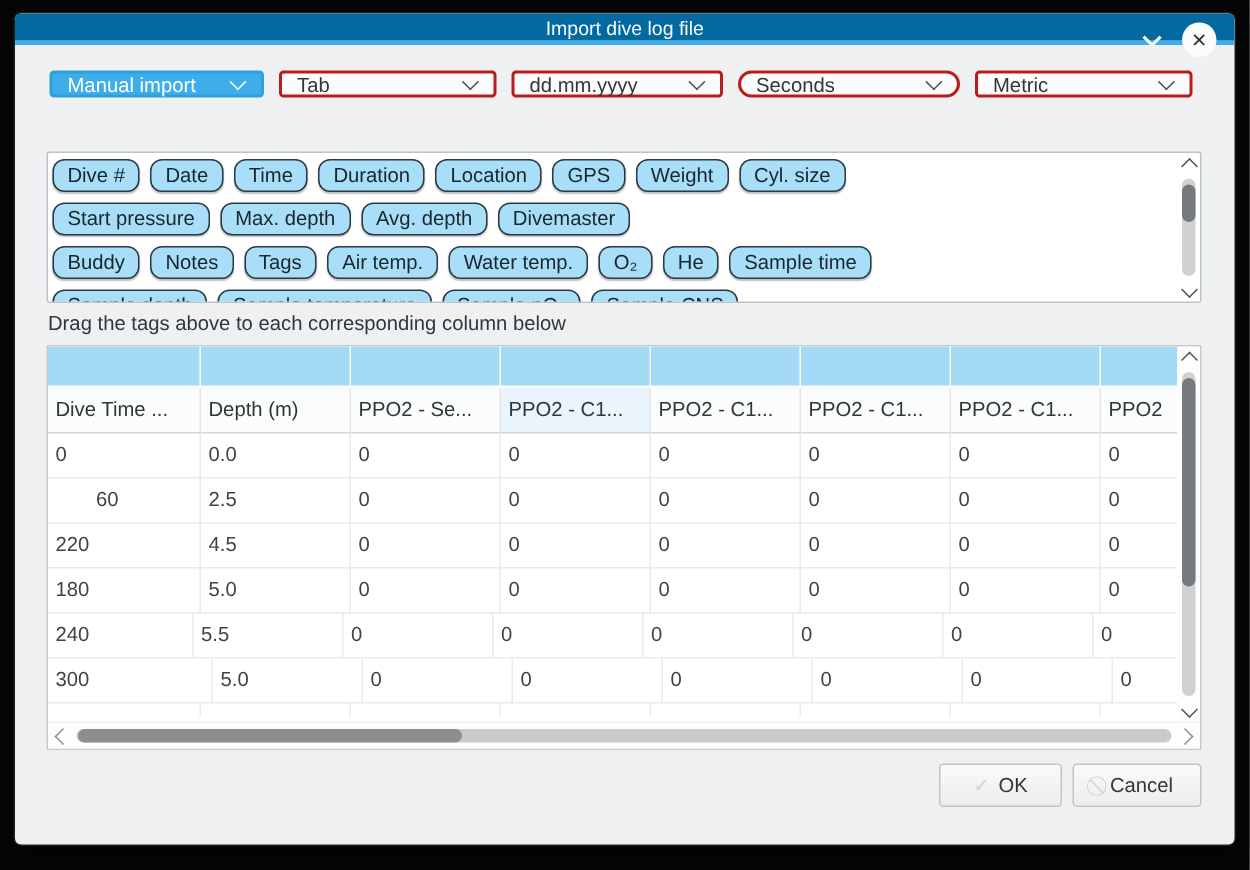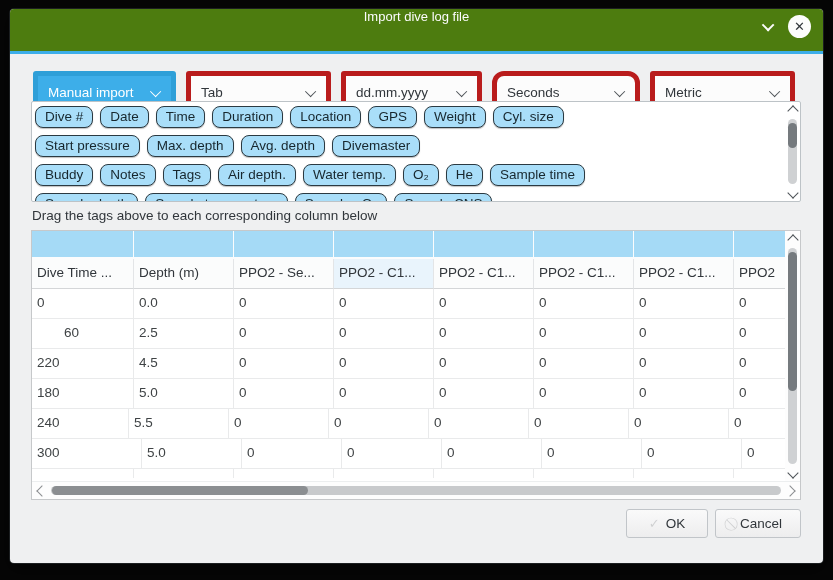--- a/index.html
+++ b/index.html
@@ -4,35 +4,35 @@
 <style>
   * { margin:0; padding:0; box-sizing:border-box; }
   html,body { width:833px; height:580px; background:#060606; overflow:hidden;
               font-family:"Liberation Sans","DejaVu Sans",sans-serif; }
 
   .window { position:absolute; left:10px; top:9px; width:813px; height:554px;
             background:#eff0f1; border-radius:4px; overflow:hidden;
             box-shadow:0 0 0 1px #1b1e20, 0 6px 18px rgba(0,0,0,.7); }
 
   
-  .titlebar { height:42px; background:#4d7c0f; display:flex; 
+  .titlebar { height:18px; background:#0369a1; display:flex; align-items:center;
               justify-content:center; position:relative; }
   .titlebar .title { color:#fcfcfc; font-size:13px; }
   .tb-icons { position:absolute; right:12px; top:0; height:34px; display:flex;
               align-items:center; gap:14px; }
   .chev { display:inline-block; width:9px; height:9px; border-left:2px solid #fcfcfc;
           border-bottom:2px solid #fcfcfc; transform:rotate(-45deg) translateY(-2px); }
   .close-btn { width:23px; height:23px; border-radius:50%; background:#fcfcfc;
                color:#31363b; display:flex; align-items:center; justify-content:center;
                font-size:13px; font-weight:bold; line-height:1; }
   .accent { height:3px; background:#3daee9; }
 
   
   .toolbar { display:flex; gap:10px; padding:17px 0 0 23px; }
-  .combo { height:43px; background:#fcfcfc; border:5px solid #b91c1c; border-radius:3px;
+  .combo { height:18px; background:#fcfcfc; border:2px solid #b91c1c; border-radius:3px;
            display:flex; align-items:center; justify-content:space-between;
            padding:0 10px; font-size:13.5px; color:#31363b; }
   .combo .cchev { width:8px; height:8px; border-left:1.6px solid #4d5257;
                   border-bottom:1.6px solid #4d5257; transform:rotate(-45deg) translateY(-2px); }
   .combo.active { background:#3daee9; border-color:#2e9fd8; color:#ffffff; }
   .combo.active .cchev { border-color:#ffffff; }
   .combo:nth-child(1){ width:143px; } .combo:nth-child(2){ width:145px; }
   .combo:nth-child(3){ width:141px; } .combo:nth-child(4){ width:148px;border-radius:12px; }
   .combo:nth-child(5){ width:145px; }
 
@@ -146,21 +146,21 @@
         <div class="tag-row">
           <span class="tag">Start pressure</span>
           <span class="tag">Max. depth</span>
           <span class="tag">Avg. depth</span>
           <span class="tag">Divemaster</span>
         </div>
         <div class="tag-row">
           <span class="tag">Buddy</span>
           <span class="tag">Notes</span>
           <span class="tag">Tags</span>
-          <span class="tag">Air depth.</span>
+          <span class="tag">Air temp.</span>
           <span class="tag">Water temp.</span>
           <span class="tag">O₂</span>
           <span class="tag">He</span>
           <span class="tag">Sample time</span>
         </div>
         <div class="tag-row">
           <span class="tag">Sample depth</span>
           <span class="tag">Sample temperature</span>
           <span class="tag">Sample pO₂</span>
           <span class="tag">Sample CNS</span>

